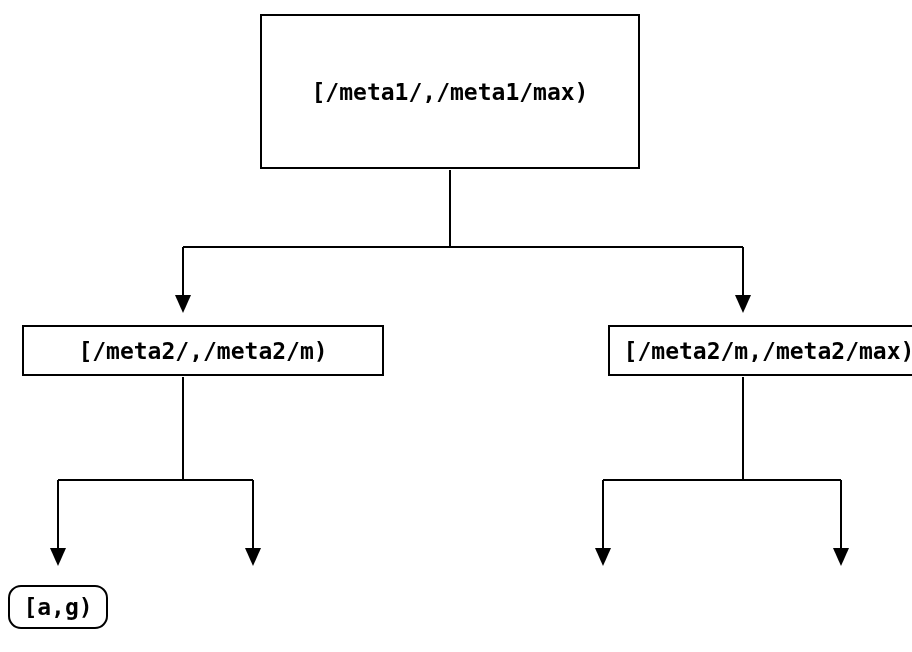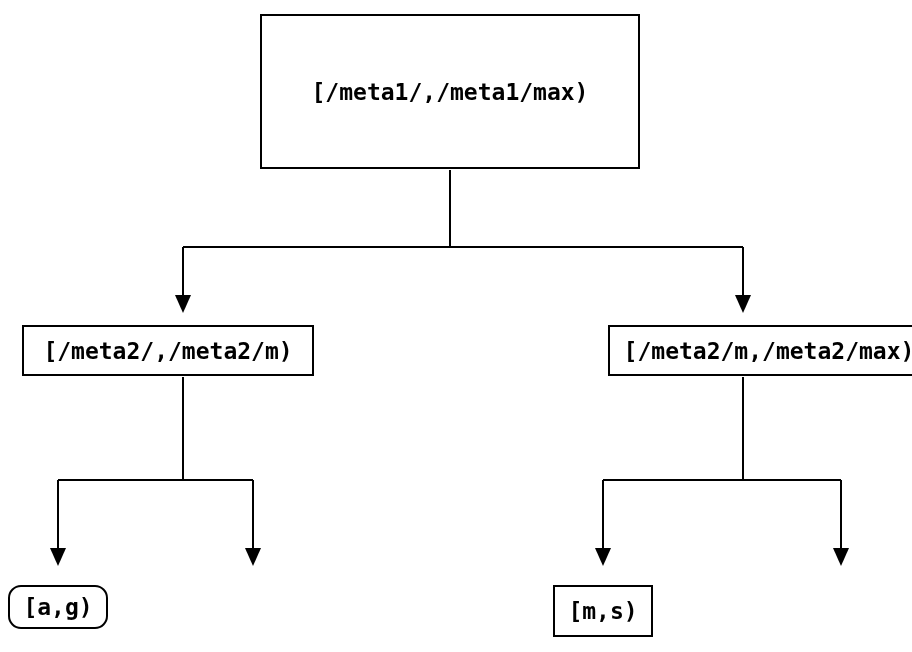--- a/index.html
+++ b/index.html
@@ -38,21 +38,21 @@
     background: #ffffff;
     color: #000000;
     display: flex;
     align-items: center;
     justify-content: center;
     font-weight: bold;
     font-size: 23px;
     white-space: nowrap;
   }
   #node-root      { left: 260px; top: 14px;  width: 380px; height: 155px; }
-  #node-meta2-left  { left: 22px;  top: 325px; width: 292px; height: 51px; }
+  #node-meta2-left  { left: 22px;  top: 325px; width: 362px; height: 51px; }
   #node-meta2-right { left: 608px; top: 325px; width: 322px; height: 51px; }
   #node-leaf-ag   { left: 8px;   top: 585px; width: 100px; height: 44px; border-radius: 13px; }
   #node-leaf-gm   { left: 203px; top: 585px; width: 100px; height: 52px; }
   #node-leaf-ms   { left: 553px; top: 585px; width: 100px; height: 52px; }
   #node-leaf-smax { left: 778px; top: 585px; width: 126px; height: 52px; }
 </style>
 </head>
 <body>
 
 <div id="canvas">
@@ -97,18 +97,15 @@
 
   <div class="node" id="node-meta2-right">
     <span>[/meta2/m,/meta2/max)</span>
   </div>
 
   <div class="node" id="node-leaf-ag">
     <span>[a,g)</span>
   </div>
 
 
-  <div class="node" id="node-leaf-ms">
-    <span>[m,s)</span>
-  </div>
 
 
 </div>
 
 </body></html>

